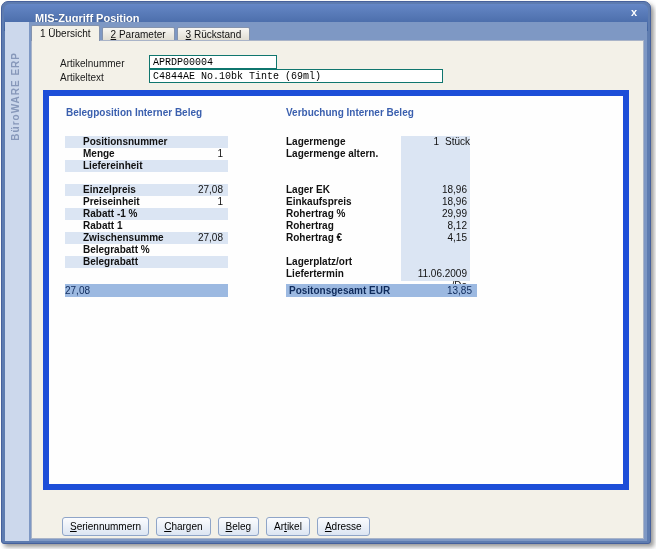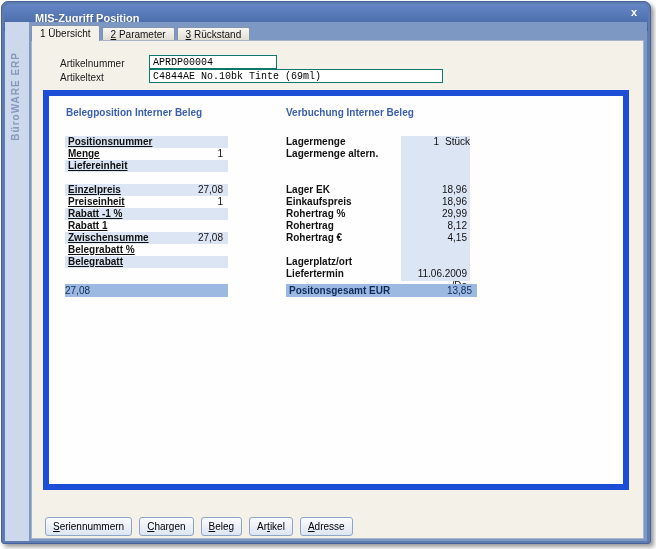--- a/index.html
+++ b/index.html
@@ -41,41 +41,41 @@
   .textinput { position:absolute; height:14px; border:1px solid #0f766e;
     background:#fff; font-family:Liberation Mono, monospace; font-size:10px;
     padding:0 3px; color:#000; }
 
   .panel { position:absolute; left:11px; top:49px; width:586px; height:400px;
     background:#fefefe; border:6px solid #1d4ed8; }
 
   .sec-header { position:absolute; font-weight:bold; color:#3a5fae; white-space:nowrap; }
 
   .row { position:absolute; height:12px; line-height:12px; display:flex; }
-  .row .lbl { flex:1; font-weight:bold; padding-left:3px; white-space:nowrap;text-decoration:underline; }
+  .row .lbl { flex:1; font-weight:bold; padding-left:18px; white-space:nowrap; }
   .row .val { text-align:right; padding-right:5px; }
   .striped { background:#dbe5f3; }
 
   .lcol { left:16px; width:163px; }
   .rlbl { position:absolute; left:237px; width:115px; height:12px; line-height:12px;
     font-weight:bold; white-space:nowrap; }
   .rcell { position:absolute; left:352px; width:69px; height:12px; line-height:12px;
     display:flex; }
   .rcell .val { flex:1; text-align:right; padding-right:3px; }
   .rcell .unit { width:28px; text-align:left; padding-left:3px; }
   .rcell .unit:empty { display:none; }
   .valblock { position:absolute; left:352px; top:40px; width:69px; height:145px;
     background:#dbe5f3; }
 
   .totalrow { position:absolute; top:188px; height:13px; line-height:13px;
     background:#9cb9e1; display:flex; color:#0f2b5c; }
   .totalrow .lbl { flex:1; font-weight:bold; padding-left:3px; white-space:nowrap; }
   .totalrow .val { text-align:right; padding-right:5px; }
 
-  .btnrow { position:absolute; left:13px; top:476px; display:flex; gap:7px; }
+  .btnrow { position:absolute; left:30px; top:476px; display:flex; gap:7px; }
   .btn { height:19px; padding:0 7px; font-family:"Liberation Sans", sans-serif;
     font-size:10px; color:#000; background:linear-gradient(#fbfcfe,#dce5f2);
     border:1px solid #8fa5c8; border-radius:3px; white-space:nowrap; cursor:default; }
 </style>
 </head>
 <body>
 
 <div class="window">
 
   <div class="titlebar">

